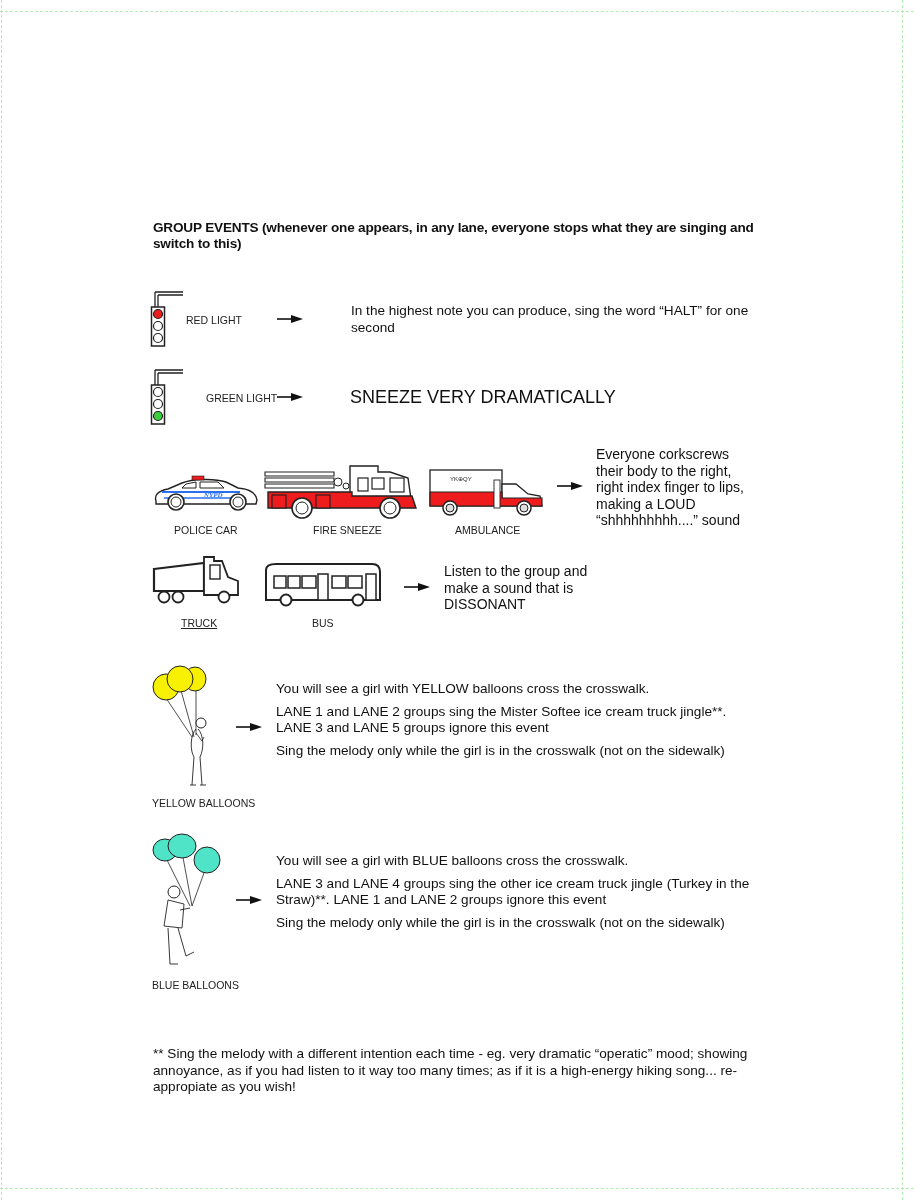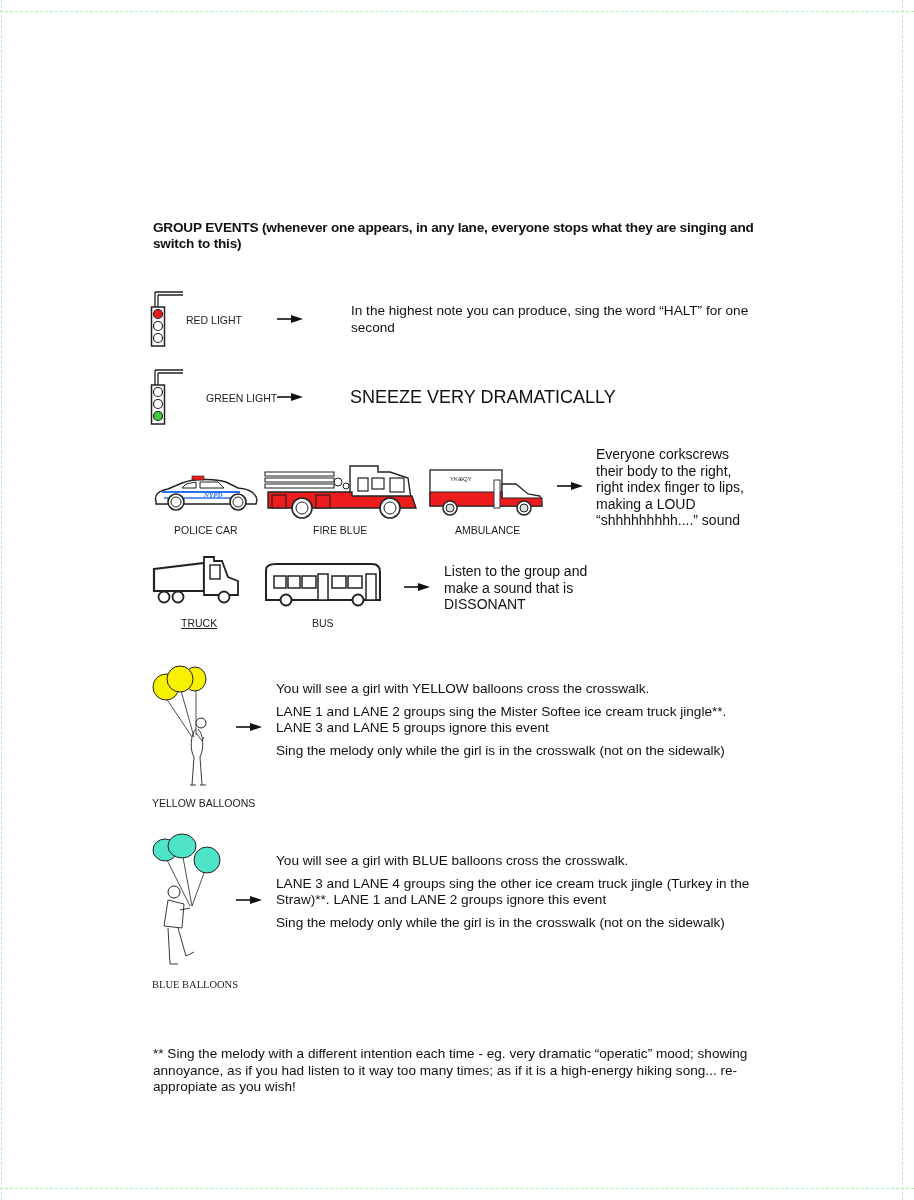--- a/index.html
+++ b/index.html
@@ -100,21 +100,21 @@
     <path d="M74 16 H88 L100 26 L112 28 L114 38 H74 Z" fill="#fff" stroke="#222" stroke-width="1.3"></path>
     <path d="M2 24 H74 V30 H114 L114 38 H2 Z" fill="#ee1c1c" stroke="#222" stroke-width="1.1"></path>
     <rect x="66" y="12" width="6" height="28" fill="#fff" stroke="#222" stroke-width="0.9"></rect>
     <circle cx="22" cy="40" r="7" fill="#fff" stroke="#222" stroke-width="1.5"></circle>
       <circle cx="22" cy="40" r="4" fill="#ddd" stroke="#222"></circle>
     <circle cx="96" cy="40" r="7" fill="#fff" stroke="#222" stroke-width="1.5"></circle>
       <circle cx="96" cy="40" r="4" fill="#ddd" stroke="#222"></circle>
   </svg>
 </div>
 <div class="abs label" style="left:174px; top:524px;">POLICE CAR</div>
-<div class="abs label" style="left:313px; top:524px;">FIRE BLUE</div>
+<div class="abs label" style="left:313px; top:524px;">FIRE SNEEZE</div>
 <div class="abs label" style="left:455px; top:524px;">AMBULANCE</div>
 <div class="abs" style="left:557px; top:481px;">
   <svg class="arrow" viewBox="0 0 26 10">
       <path d="M0 5 H16" stroke="#111" stroke-width="1.6"></path>
       <path d="M14 1 L26 5 L14 9 Z" fill="#111"></path>
     </svg>
 </div>
 <div class="abs body-text" style="left:596px; top:446px; width:162px; font-size:14px;">Everyone corkscrews their body to the right, right index finger to lips, making a LOUD “shhhhhhhhh....” sound</div>
 
 <div class="abs" style="left:152px; top:555px;">
@@ -180,21 +180,21 @@
     <path d="M12 20 L38 72 M30 18 L40 72 M56 28 L40 72" stroke="#222" stroke-width="0.8" fill="none"></path>
     <ellipse cx="13" cy="16" rx="12" ry="11" fill="#4fe3c8" stroke="#222" stroke-width="1"></ellipse>
     <ellipse cx="30" cy="12" rx="14" ry="12" fill="#4fe3c8" stroke="#222" stroke-width="1"></ellipse>
     <ellipse cx="55" cy="26" rx="13" ry="13" fill="#4fe3c8" stroke="#222" stroke-width="1"></ellipse>
     <circle cx="22" cy="58" r="6" fill="#fff" stroke="#222" stroke-width="1"></circle>
     <path d="M16 66 L12 92 L30 94 L32 70 Z" fill="#fff" stroke="#222" stroke-width="0.9"></path>
     <path d="M28 76 L38 74" stroke="#222" stroke-width="0.9"></path>
     <path d="M16 94 L18 130 H26 M26 94 L34 122 L42 118" stroke="#222" stroke-width="0.9" fill="none"></path>
   </svg>
 </div>
-<div class="abs label" style="left:152px; top:979px;font-family:Liberation Serif, serif;">BLUE BALLOONS</div>
+<div class="abs label" style="left:152px; top:979px;">BLUE BALLOONS</div>
 <div class="abs" style="left:236px; top:895px;">
   <svg class="arrow" viewBox="0 0 26 10">
       <path d="M0 5 H16" stroke="#111" stroke-width="1.6"></path>
       <path d="M14 1 L26 5 L14 9 Z" fill="#111"></path>
     </svg>
 </div>
 <div class="abs body-text" style="left:276px; top:853px; width:480px;">
   <p class="para">You will see a girl with BLUE balloons cross the crosswalk.</p>
   <p class="para">LANE 3 and LANE 4 groups sing the other ice cream truck jingle (Turkey in the Straw)**. LANE 1 and LANE 2 groups  ignore this event</p>
   <p class="para">Sing the melody only while the girl is in the crosswalk (not on the sidewalk)</p>

